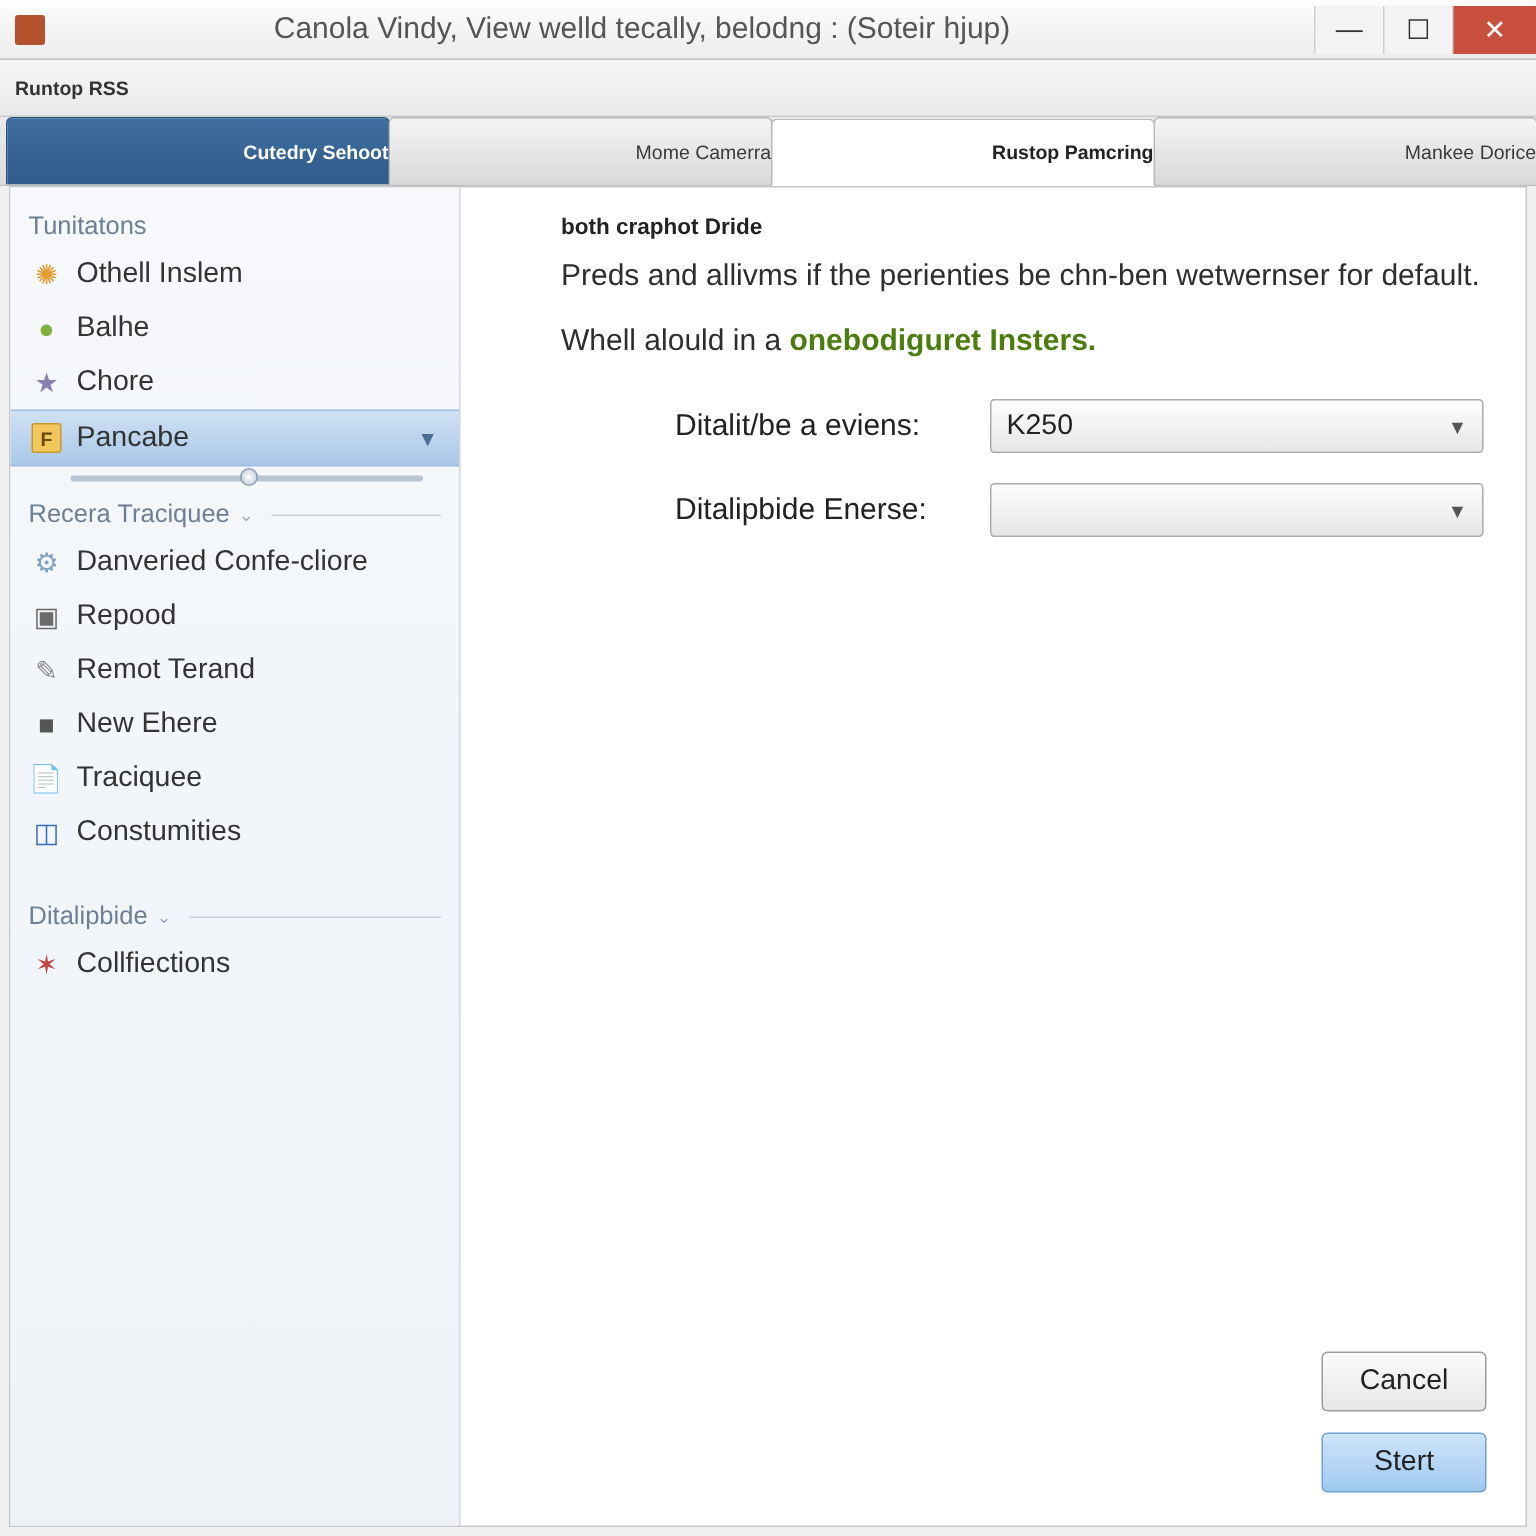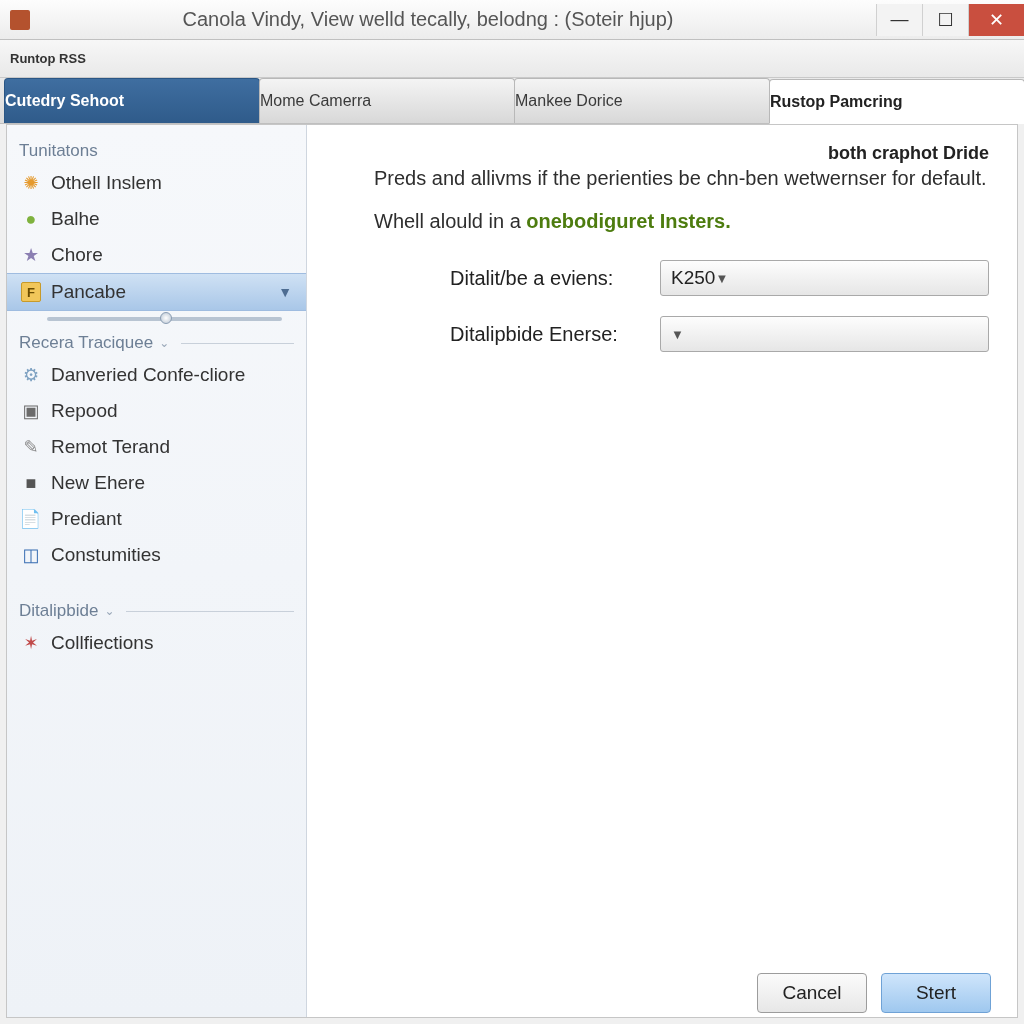--- a/index.html
+++ b/index.html
@@ -66,27 +66,27 @@
     display:flex;
     height: 46px;
     background: linear-gradient(#eaeaea,#dcdcdc);
     border-bottom:1px solid #bfbfbf;
     padding-left: 4px;
   }
   .tab {
     flex:1;
     display:flex;
     align-items:center;
-    justify-content:flex-start;
+    justify-content:flex-end;
     border:1px solid #b8b8b8;
     border-bottom:none;
     margin-right:-1px;
     background: linear-gradient(#f4f4f4,#d8d8d8);
     color:#3a3a3a;
-    font-size:16px;
+    font-size:13px;
     border-top-left-radius:4px;
     border-top-right-radius:4px;
     cursor:pointer;
   }
   .tab.firsttab {
     background: linear-gradient(#3f6ea0,#2f5b8a);
     color:#fff;
     font-weight:bold;
     border-color:#2a5685;
   }
@@ -172,24 +172,24 @@
   }
   
   .main {
     flex:1;
     padding: 18px 28px;
     display:flex;
     flex-direction:column;
     position:relative;
   }
   .main h2 {
-    font-size:18px;
+    font-size:15px;
     font-weight:bold;
     color:#222;
-    text-align:right;
+    margin-bottom:10px;
   }
   .main p {
     font-size:20px;
     color:#2e2e2e;
     line-height:1.45;
     margin-bottom:14px;
   }
   .main .link { color:#4d7c0f; font-weight:bold; cursor:pointer; }
   .form-row {
     display:flex;
@@ -207,33 +207,34 @@
   .combo {
     flex:1;
     max-width:360px;
     height:36px;
     border:1px solid #a9a9a9;
     border-radius:3px;
     background: linear-gradient(#fdfdfd,#e6e6e6);
     display:flex;
     align-items:center;
     padding: 0 10px;
-    justify-content:flex-start;
+    justify-content:space-between;
     cursor:pointer;
     font-size:19px;
     color:#222;
   }
   .combo .caret { color:#555; font-size:13px; }
   
   .footer {
     position:absolute;
-    bottom:4px;
+    bottom:22px;
     right:26px;
     display:flex;
     gap:14px;
+    flex-direction:column;
   }
   .btn {
     min-width:110px;
     height:40px;
     border:1px solid #9c9c9c;
     border-radius:4px;
     background:linear-gradient(#fbfbfb,#e7e7e7);
     font-size:19px;
     display:flex;align-items:center;justify-content:center;
     cursor:pointer;
@@ -264,25 +265,25 @@
     <span>Runtop RSS</span>
   </div>
 
   <div class="tabs">
     <div class="tab firsttab">
       <span>Cutedry Sehoot</span>
     </div>
     <div class="tab">
       <span>Mome Camerra</span>
     </div>
+    <div class="tab activewhite">
+      <span>Rustop Pamcring</span>
+    </div>
     <div class="tab">
       <span>Mankee Dorice</span>
-    </div>
-    <div class="tab activewhite">
-      <span>Rustop Pamcring</span>
     </div>
   </div>
 
   <div class="body">
 
     <div class="sidebar">
 
       <div class="side-header">
         <span>Tunitatons</span>
       </div>
@@ -323,21 +324,21 @@
       <div class="side-item">
         <span class="ico" style="color:#8a8a8a">✎</span>
         <span>Remot Terand</span>
       </div>
       <div class="side-item">
         <span class="ico" style="color:#555">■</span>
         <span>New Ehere</span>
       </div>
       <div class="side-item">
         <span class="ico" style="color:#c56a4a">📄</span>
-        <span>Prediant</span>
+        <span>Traciquee</span>
       </div>
       <div class="side-item">
         <span class="ico" style="color:#3a6fb3">◫</span>
         <span>Constumities</span>
       </div>
 
       <div class="side-header" style="margin-top:18px">
         <span>Ditalipbide</span>
         <span class="chev">⌄</span>
         <span class="line"></span>

